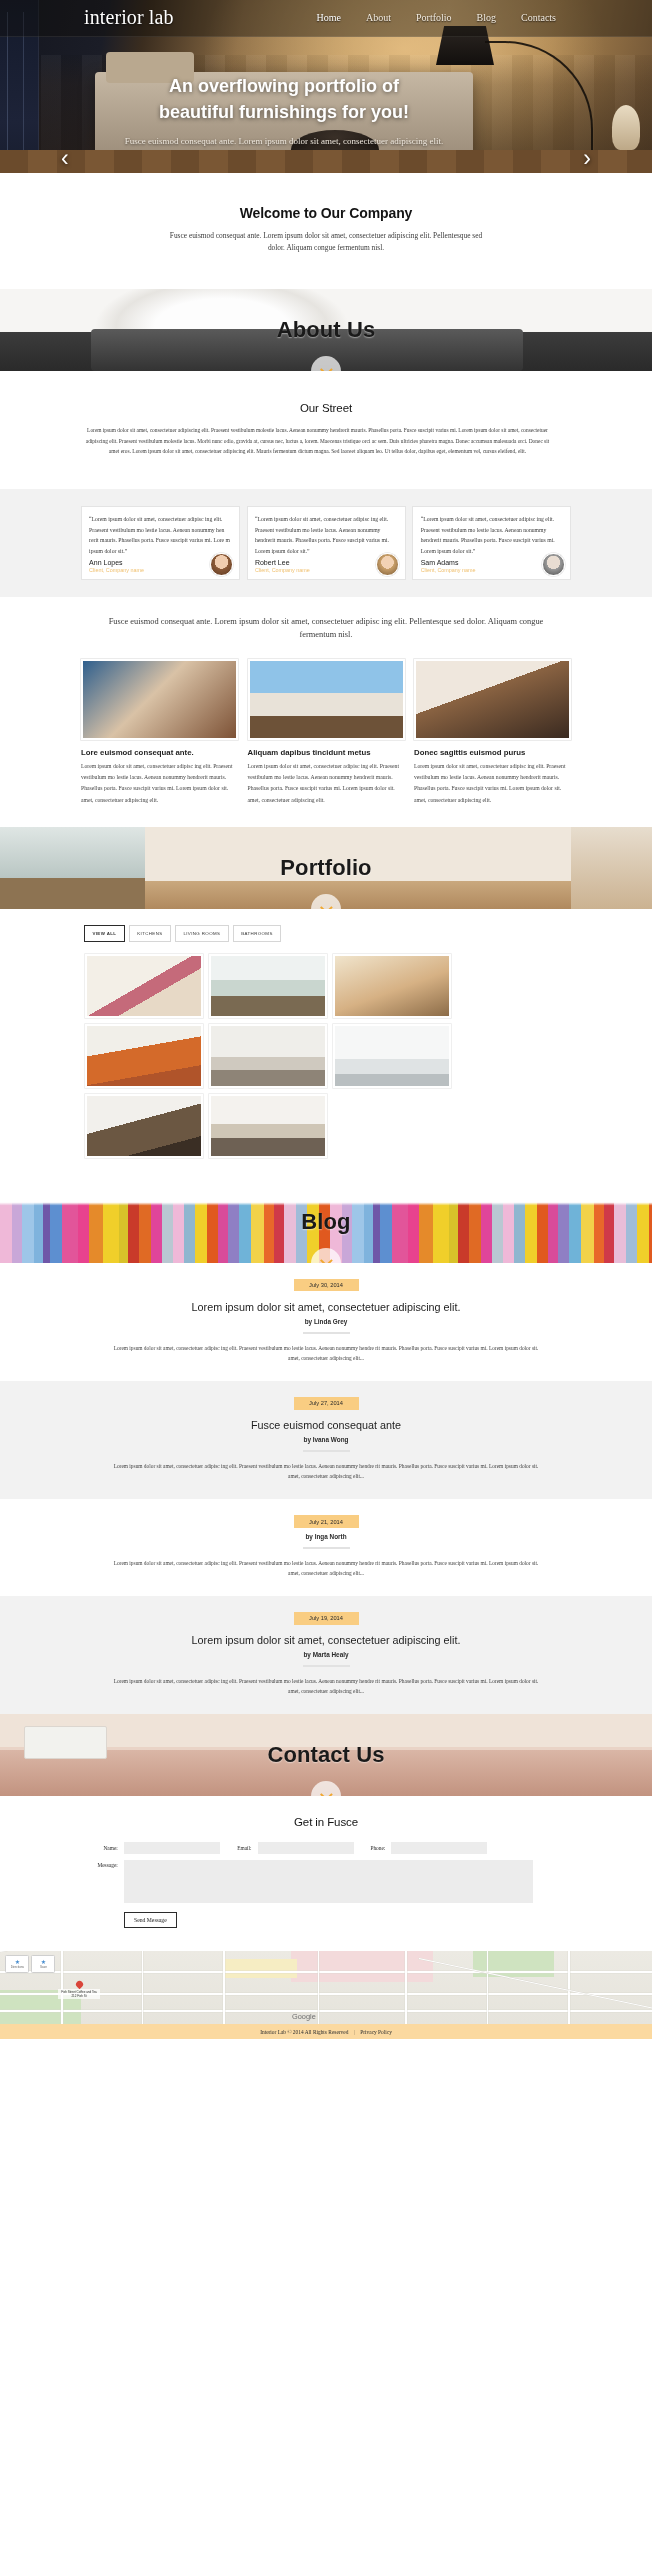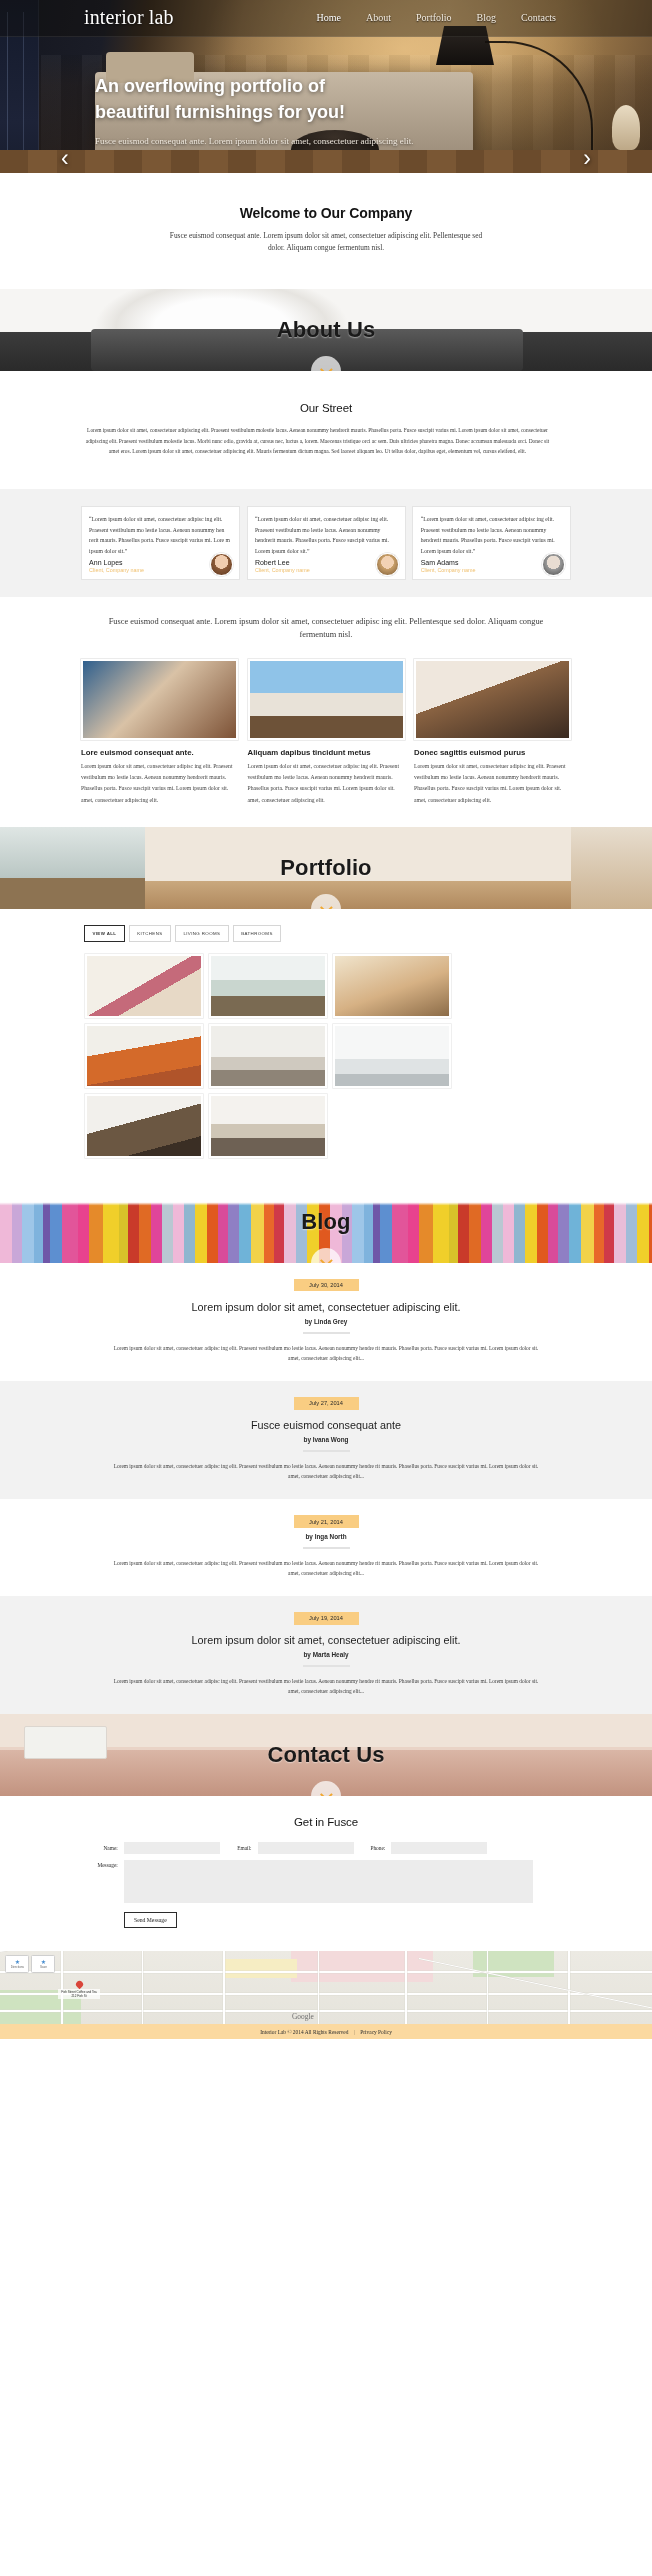--- a/index.html
+++ b/index.html
@@ -93,21 +93,21 @@
     text-shadow: 0 0.7px 2px rgba(0,0,0,.6);
   }
   .nav { position: absolute; right: 96px; top: 11.5px; display: flex; gap: 25px; align-items: center; }
   .nav a {
     font-family: "Liberation Serif", serif;
     font-size: 10px; color: #f3ece1; text-decoration: none;
     text-shadow: 0 0.7px 1.4px rgba(0,0,0,.7);
   }
   .nav a.active { color: #fff; }
 
-  .hero-copy { position: absolute; left: 95px; top: 74px; z-index: 5; width: 378px; }
+  .hero-copy { position: absolute; left: 95px; top: 74px; z-index: 5; width: 378px; text-align: center; }
   .hero-h1 {
     font-size: 18px; line-height: 1.42; color: #fff; font-weight: bold;
     text-shadow: 0 1.4px 4px rgba(0,0,0,.55);
   }
   .hero-p {
     margin-top: 8px;
     font-family: "Liberation Serif", serif;
     font-size: 9px; line-height: 1.85; color: #efe8de;
     text-shadow: 0 0.7px 2.7px rgba(0,0,0,.65);
   }
@@ -340,21 +340,21 @@
     width: 6.8px; height: 6.8px; background: #d9453a; border-radius: 50% 50% 50% 0;
     transform: rotate(-45deg);
   }
   .map-label {
     position: absolute; left: 58px; top: 38px; z-index: 6;
     font-size: 3px; color: #2a2a2a; background: rgba(255,255,255,.75);
     padding: 0.7px 1.4px; line-height: 1.35; text-align: center; width: 42px;
   }
   .map-logo {
     position: absolute; left: 292px; bottom: 3.4px; z-index: 6;
-    font-family: Liberation Serif, serif; font-size: 7.4px; color: #6e6e6e;
+    font-family: Liberation Sans, sans-serif; font-size: 7.4px; color: #6e6e6e;
   }
 
   
   .footer {
     background: #fbd9a0; height: 15px;
     display: flex; align-items: center; justify-content: center; gap: 5.4px;
   }
   .footer span, .footer a {
     font-family: "Liberation Serif", serif; font-size: 5.4px; color: #2e2e2e; text-decoration: none;
   }

